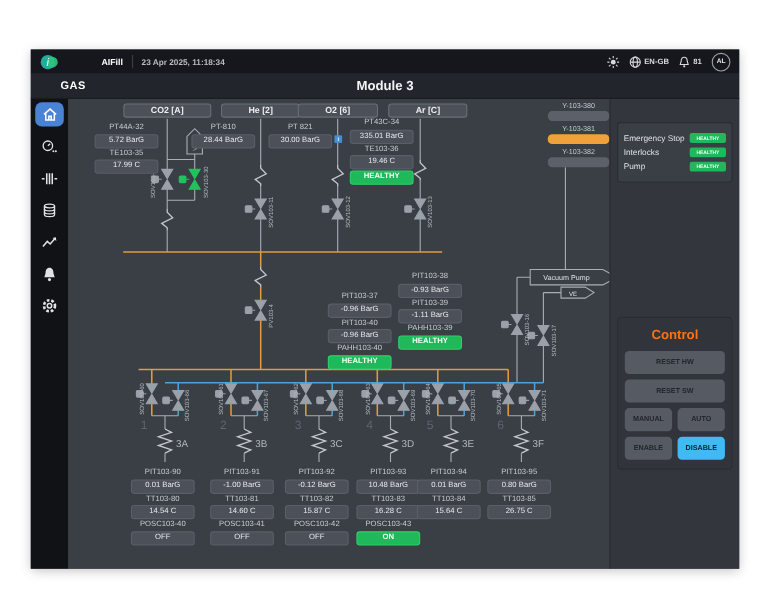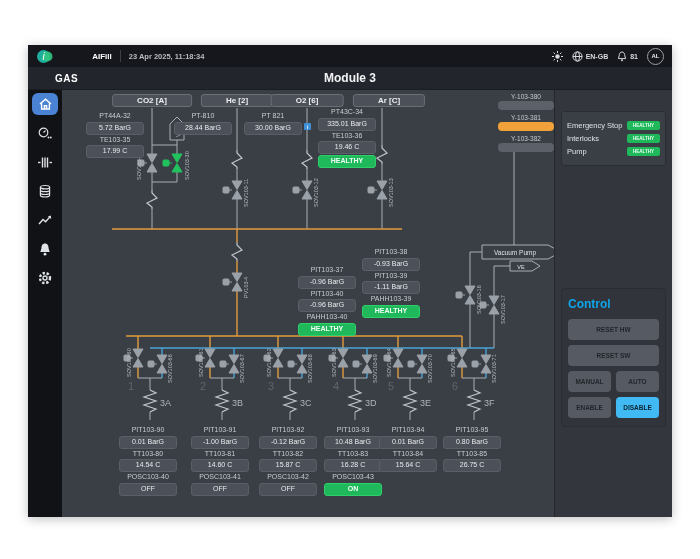--- a/index.html
+++ b/index.html
@@ -36,21 +36,21 @@
   .ycol{position:absolute;left:436px;top:2px;display:flex;flex-direction:column;align-items:center;}
   .ylab{font-size:6.5px;color:#c6cad0;margin:1px 0;}
   .ybar{width:56px;height:9px;border-radius:4px;background:#5b6069;margin-bottom:3px;}
   .ybar.on{background:#f0a13a;}
   
   .statusbox{margin-top:21px;background:#3a3e45;border:1px solid #2a2d33;border-radius:3px;padding:5px 5px;}
   .strow{display:flex;align-items:center;justify-content:space-between;margin:4px 0;}
   .stlabel{font-size:7.5px;color:#dfe2e6;white-space:nowrap;}
   .stbadge{background:#1fb85a;border-radius:2px;color:#eafff2;font-size:4.5px;font-weight:bold;padding:2px 6px;}
   .ctrlbox{margin-top:122px;background:#31343b;border:1px solid #2a2d33;border-radius:4px;padding:6px 6px 8px;}
-  .ctitle{color:#0ea5e9;font-size:12px;font-weight:bold;margin:2px 0 8px;}
+  .ctitle{color:#f97316;font-size:12px;font-weight:bold;text-align:center;margin:2px 0 8px;}
   .cgrid{display:grid;grid-template-columns:1fr 1fr;gap:5px;}
   .cbtn{height:21px;background:#565a62;border-radius:4px;color:#23262b;font-size:6.5px;font-weight:bold;display:flex;align-items:center;justify-content:center;cursor:pointer;}
   .cbtn.full{grid-column:span 2;}
   .cbtn.primary{background:#41b9f2;color:#0c2330;}
   svg text{font-family:"Liberation Sans",sans-serif;}
 </style>
 </head>
 <body>
 
 <div class="page">

